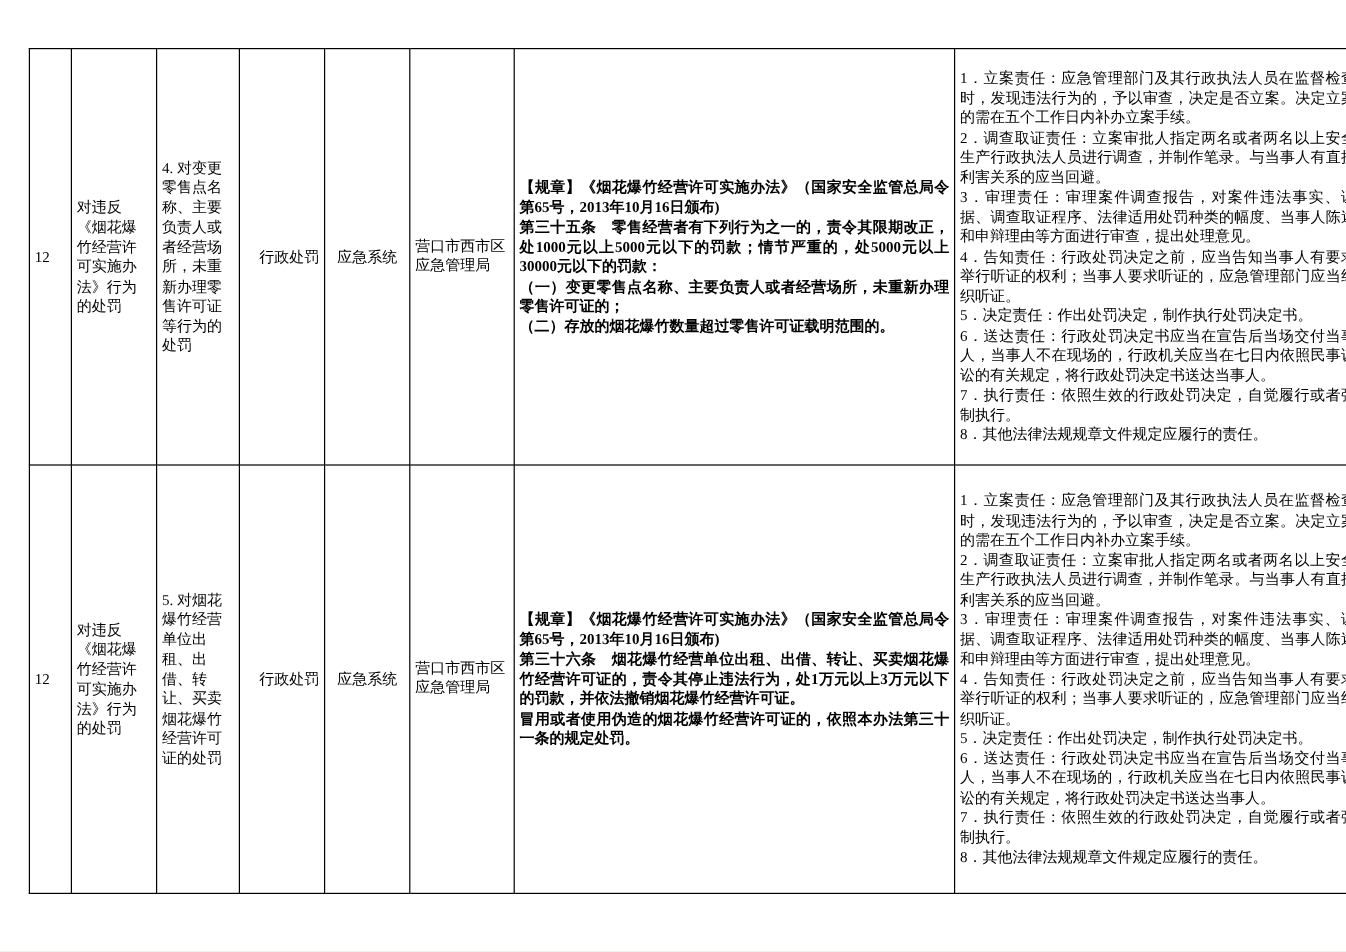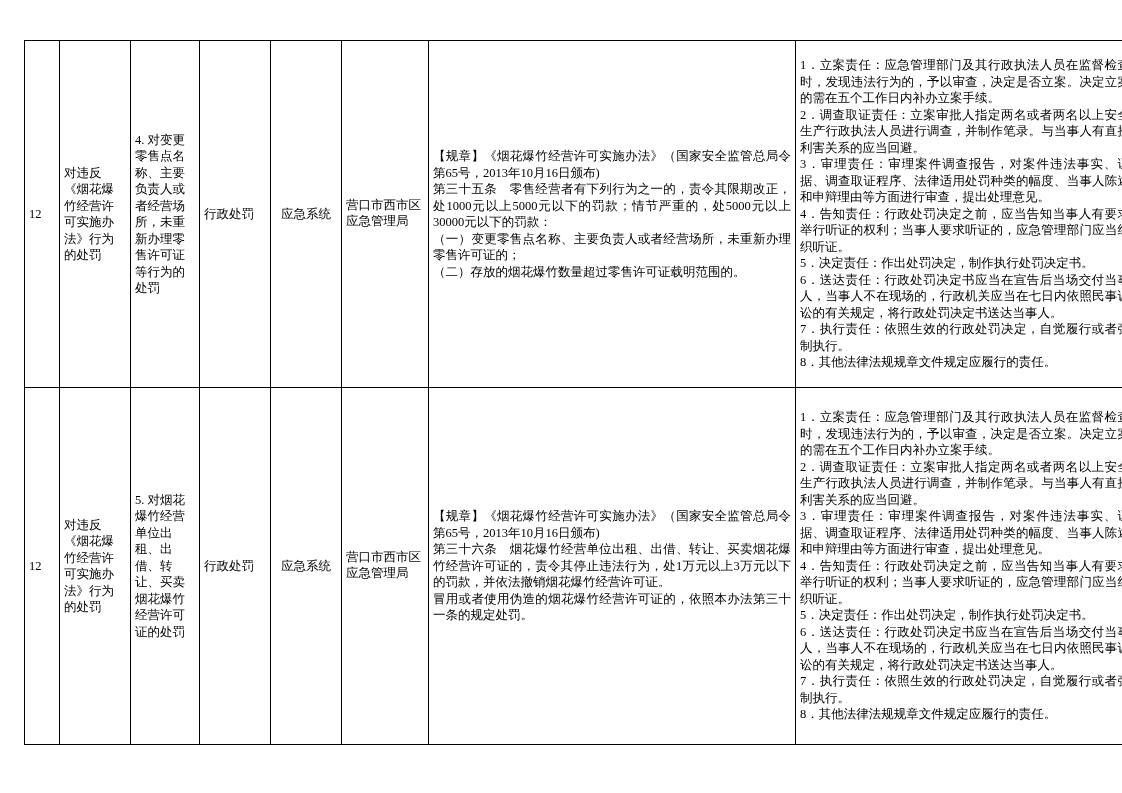--- a/index.html
+++ b/index.html
@@ -34,24 +34,24 @@
     padding: 3px 4px;
     font-size: 12.5px;
     line-height: 1.32;
     color: #000;
     word-wrap: break-word;
     overflow-wrap: break-word;
   }
   td.c-no      { width: 26px;  }
   td.c-matter  { width: 62px;  }
   td.c-item    { width: 60px;  }
-  td.c-type    { width: 62px;  text-align: left; }
+  td.c-type    { width: 62px;  text-align: right; }
   td.c-system  { width: 62px;  text-align: center; }
   td.c-org     { width: 78px; font-family: Liberation Mono, monospace;  }
-  td.c-basis   { width: 358px; text-align: justify; text-justify: inter-ideograph; vertical-align: middle; }
+  td.c-basis   { width: 358px; text-align: justify; text-justify: inter-ideograph; vertical-align: middle; font-weight: bold; }
   td.c-duty    { width: 330px; text-align: justify; text-justify: inter-ideograph; vertical-align: middle; }
 
   .basis-text { display: block; }
   .duty-line { display: block; }
   .row-1 td { height: 340px; }
   .row-2 td { height: 350px; }
 </style>
 </head>
 <body>
 

